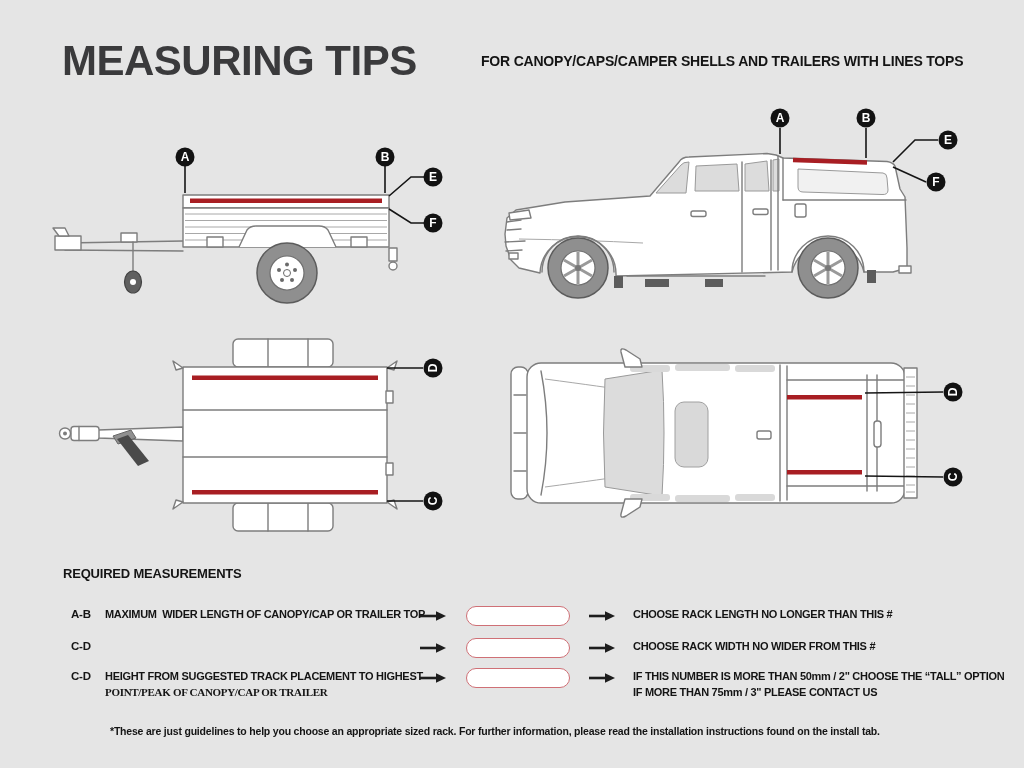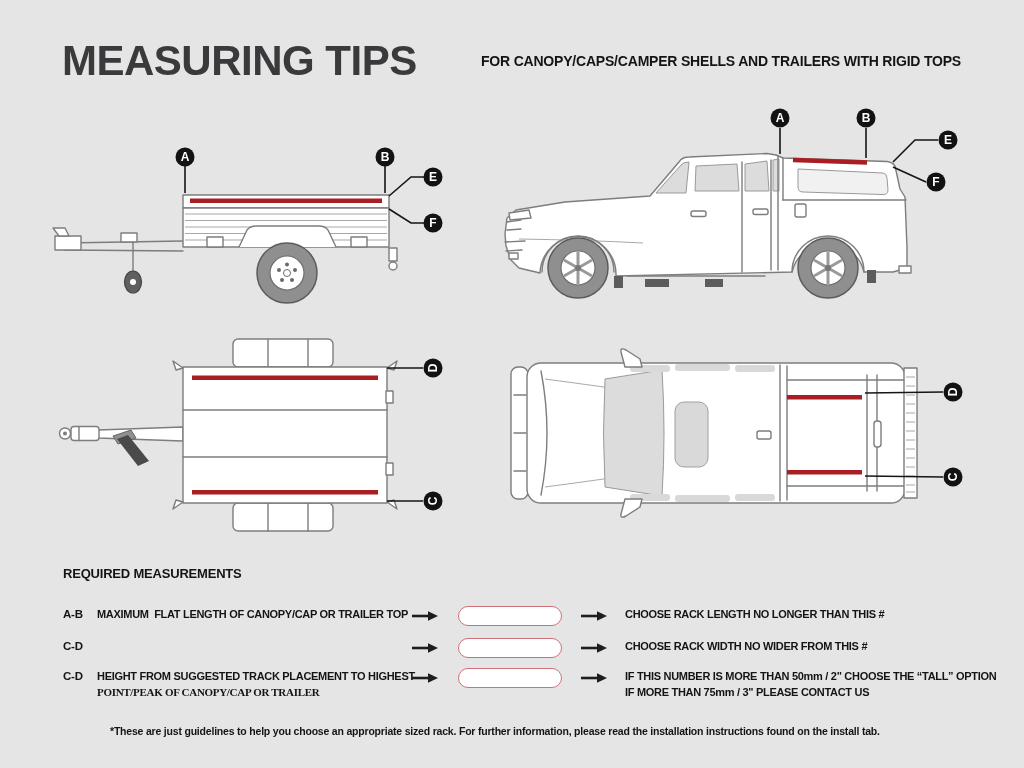--- a/index.html
+++ b/index.html
@@ -25,39 +25,39 @@
   .veh-f{stroke:#7d7d7d;fill:#ffffff;stroke-width:1.4;stroke-linejoin:round;}
   .lightline{stroke:#a8a8a8;stroke-width:1;fill:none;}
   .glass{fill:#dcdcdc;stroke:#9a9a9a;stroke-width:1;}
   .glass-lt{fill:#f1f1f1;stroke:#9a9a9a;stroke-width:1;}
   .track-line{fill:var(--track-red);stroke:none;}
   .tire{fill:#8f8f8f;stroke:#5c5c5c;stroke-width:1.5;}
   .rim{fill:#ffffff;stroke:#6e6e6e;stroke-width:1.2;}
   .dark{fill:#5c5c5c;stroke:none;}
   .legend-heading{left:63px;top:566px;font-size:13px;font-weight:bold;letter-spacing:-0.2px;color:var(--ink);}
   .legend-note{left:210px;top:566px;font-size:11.5px;font-weight:bold;letter-spacing:-0.2px;color:var(--accent-red);}
-  .m-row{position:absolute;left:0;width:973px;height:30px;}
+  .m-row{position:absolute;left:8px;width:973px;height:30px;}
   .m-key{position:absolute;left:63px;top:2px;font-size:11.5px;font-weight:bold;color:var(--ink);letter-spacing:-0.2px;}
   .m-desc{position:absolute;left:97px;top:2px;font-size:11px;font-weight:bold;color:var(--ink);letter-spacing:-0.3px;white-space:pre;}
   .m-desc2{position:absolute;left:97px;top:18px;font-size:11px;font-weight:bold;color:var(--ink);letter-spacing:-0.3px;white-space:pre;font-family:Liberation Serif, serif;}
   .m-result{position:absolute;left:625px;top:2px;font-size:11px;font-weight:bold;color:var(--ink);letter-spacing:-0.3px;white-space:pre;}
   .m-result2{position:absolute;left:625px;top:18px;font-size:11px;font-weight:bold;color:var(--ink);letter-spacing:-0.3px;white-space:pre;}
   .arrow{position:absolute;top:4px;width:26px;height:12px;}
   .arrow-left{left:412px;}
   .arrow-right{left:581px;}
   .pill{position:absolute;left:458px;top:0;width:104px;height:20px;border:1.5px solid var(--pill-red);border-radius:11px;background:#fff;}
   .footer-note{left:110px;top:725px;font-size:10.5px;font-weight:bold;letter-spacing:-0.2px;color:var(--ink);}
 </style>
 </head>
 <body>
 
 <div class="canvas">
 
   <div class="abs page-title">MEASURING TIPS</div>
-  <div class="abs page-subtitle">FOR CANOPY/CAPS/CAMPER SHELLS AND TRAILERS WITH RIGID TOPS</div>
+  <div class="abs page-subtitle">FOR CANOPY/CAPS/CAMPER SHELLS AND TRAILERS WITH LINES TOPS</div>
 
   <svg class="abs diagram" style="left:45px;top:125px;" width="415" height="195" viewBox="0 0 415 195">
     <g>
 
       <path class="veh" d="M138,116 L20,118 M138,126 L20,125"></path>
 
       <path class="veh-f" d="M10,111 h26 v14 h-26 z"></path>
       <path class="veh-f" d="M14,111 L8,103 L20,103 L24,111 Z"></path>
 
       <rect class="veh-f" x="76" y="108" width="16" height="9"></rect>
@@ -286,21 +286,21 @@
     <g>
         <circle class="badge-circle" cx="448" cy="142" r="9.5"></circle>
         <text class="badge-letter" x="448" y="146.2" transform="rotate(-90 448 142)">C</text>
       </g>
   </svg>
 
   <div class="abs legend-heading">REQUIRED MEASUREMENTS</div>
 
   <div class="m-row" style="top:606px;">
     <span class="m-key">A-B</span>
-    <span class="m-desc">MAXIMUM  FLAT LENGTH OF CANOPY/CAP OR TRAILER TOP</span>
+    <span class="m-desc">MAXIMUM  WIDER LENGTH OF CANOPY/CAP OR TRAILER TOP</span>
     <svg class="arrow arrow-left" viewBox="0 0 26 12">
         <path d="M0,6 H16" stroke="#1d1d1d" stroke-width="2.6"></path>
         <polygon points="16,1.2 26,6 16,10.8" fill="#1d1d1d"></polygon>
       </svg>
     <div class="pill"></div>
     <svg class="arrow arrow-right" viewBox="0 0 26 12">
         <path d="M0,6 H16" stroke="#1d1d1d" stroke-width="2.6"></path>
         <polygon points="16,1.2 26,6 16,10.8" fill="#1d1d1d"></polygon>
       </svg>
     <span class="m-result">CHOOSE RACK LENGTH NO LONGER THAN THIS #</span>

